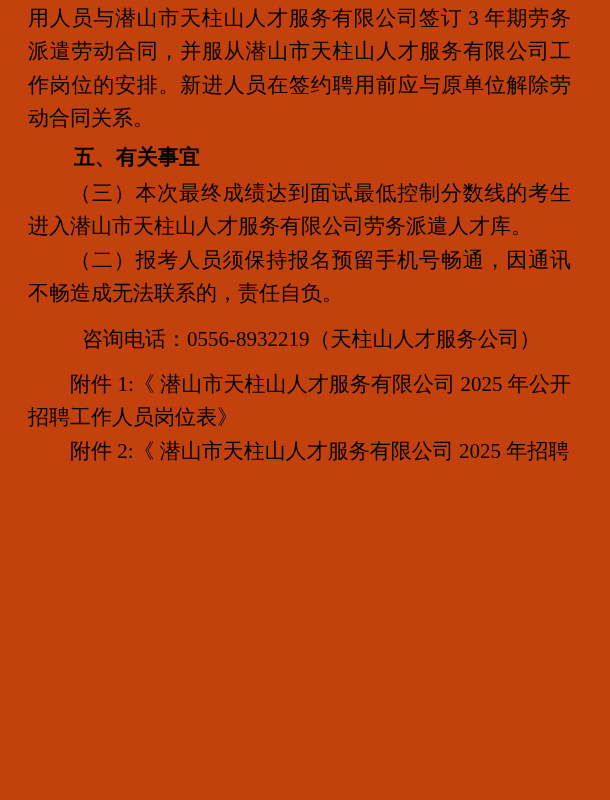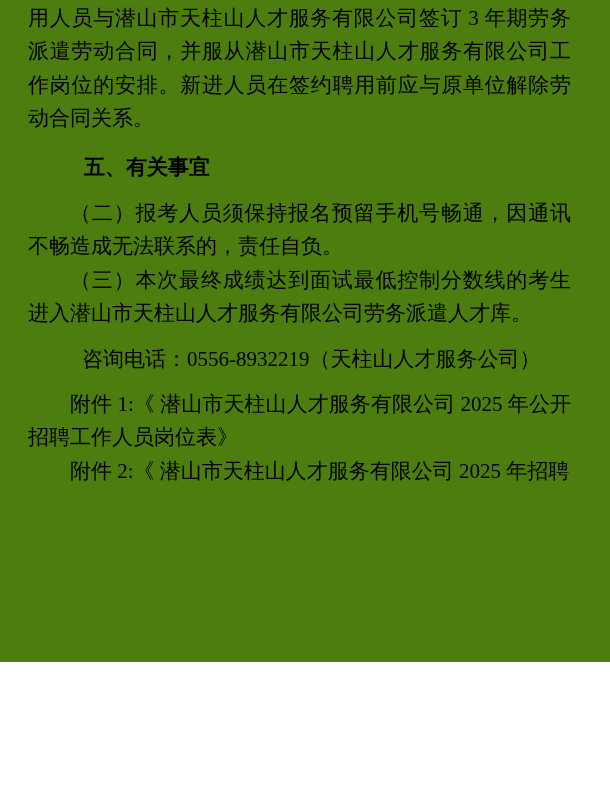--- a/index.html
+++ b/index.html
@@ -3,44 +3,44 @@
 <meta charset="utf-8">
 <style>
   html, body {
     margin: 0;
     padding: 0;
     background: #ffffff;
   }
   .page {
     position: relative;
     width: 610px;
-    height: 662px;
+    height: 800px;
     margin: 0;
-    background: #4d7c0f;
+    background: #c2410c;
     overflow: hidden;
     box-sizing: border-box;
     padding: 2px 39px 0 28px;
     color: #000000;
     font-family: "Liberation Serif", "DejaVu Serif", serif;
     font-size: 21px;
     line-height: 33.4px;
   }
   .para {
     margin: 0;
     padding: 0;
     text-align: justify;
     text-justify: inter-character;
     text-indent: 2em;
     word-break: break-all;
   }
   .para.no-indent {
     text-indent: 0;
   }
   .heading {
-    margin: 14px;
+    margin: 4px;
     padding: 0;
     text-indent: 2em;
     font-weight: 700;
     font-family: "Liberation Sans", "DejaVu Sans", sans-serif;
     font-size: 21px;
     line-height: 33.4px;
     color: #000000;
   }
   .plainline {
     margin: 12px;
@@ -49,18 +49,18 @@
     text-align: left;
     word-break: break-all;
   }
 </style>
 </head>
 <body>
 
 <div class="page">
   <p class="para no-indent">用人员与潜山市天柱山人才服务有限公司签订 3 年期劳务派遣劳动合同，并服从潜山市天柱山人才服务有限公司工作岗位的安排。新进人员在签约聘用前应与原单位解除劳动合同关系。</p>
   <h3 class="heading">五、有关事宜</h3>
+  <p class="para">（三）本次最终成绩达到面试最低控制分数线的考生进入潜山市天柱山人才服务有限公司劳务派遣人才库。</p>
   <p class="para">（二）报考人员须保持报名预留手机号畅通，因通讯不畅造成无法联系的，责任自负。</p>
-  <p class="para">（三）本次最终成绩达到面试最低控制分数线的考生进入潜山市天柱山人才服务有限公司劳务派遣人才库。</p>
   <p class="plainline">咨询电话：0556-8932219（天柱山人才服务公司）</p>
   <p class="para">附件 1:《 潜山市天柱山人才服务有限公司 2025 年公开招聘工作人员岗位表》</p>
   <p class="para">附件 2:《 潜山市天柱山人才服务有限公司 2025 年招聘</p>
 </div>
 
 </body></html>

